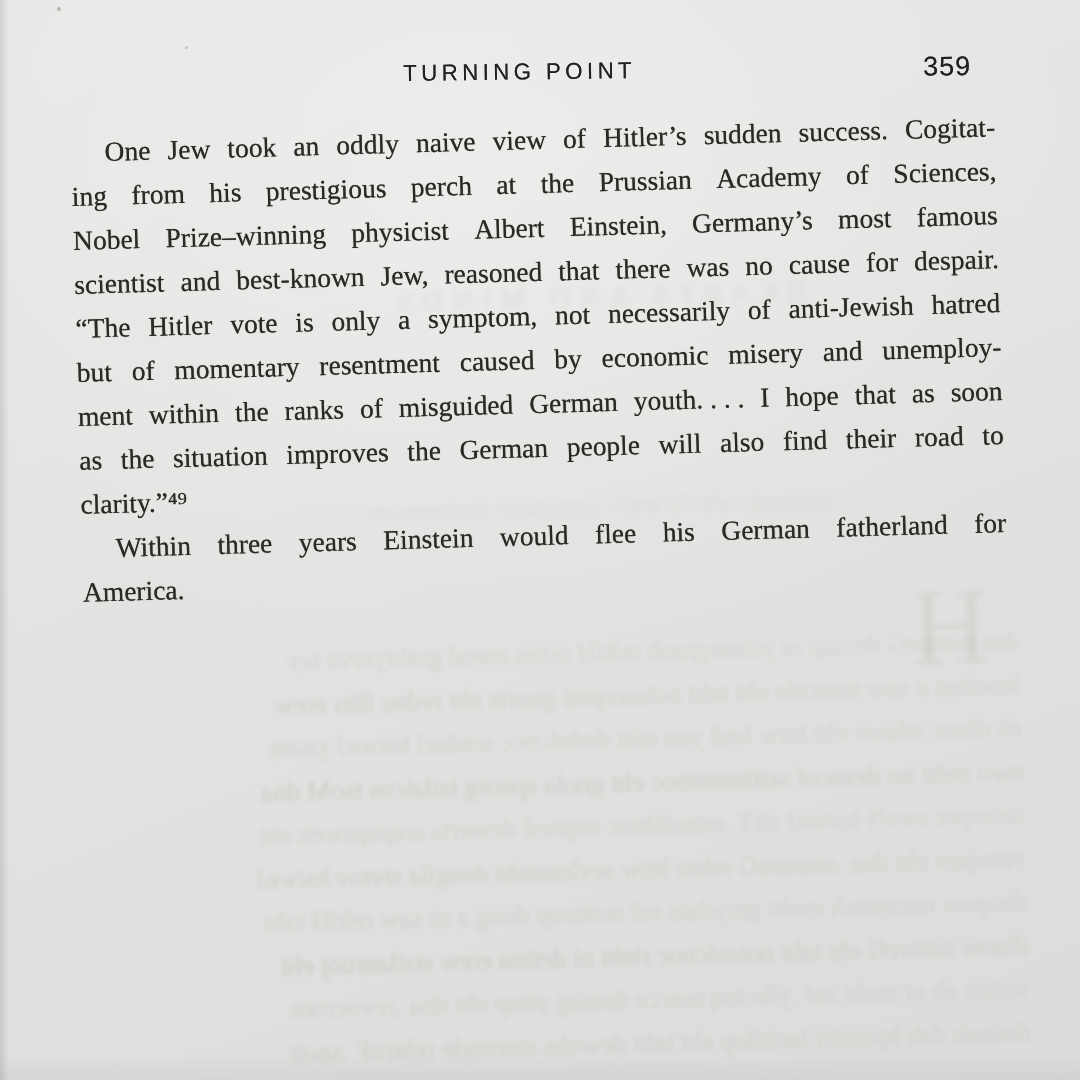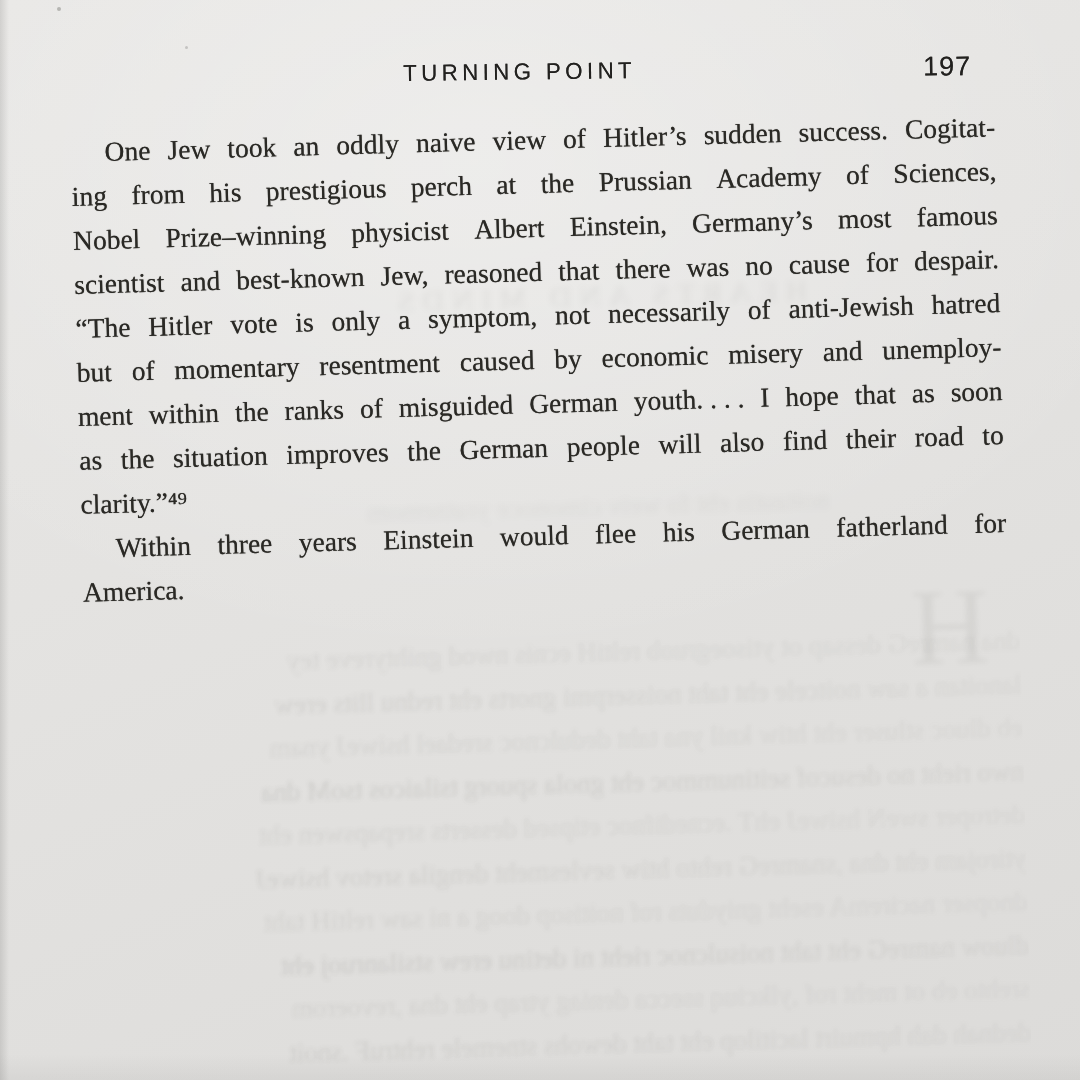--- a/index.html
+++ b/index.html
@@ -109,21 +109,21 @@
       <div class="ghost-line">ytirojam eht dna ,snamreG rehto htiw sevlesmeht dengila sretov hsiweJ</div>
       <div class="ghost-line">dnopser naciremA eseht gniyduts rof noitisop doog a ni saw reltiH taht</div>
       <div class="ghost-line">dluow namreG eht taht noisulcnoc rieht ni detinu erew stsilanruoj eht</div>
       <div class="ghost-line">srehto eb ot meht rof ,ylkciuq ssecca deniag ytrap eht dna ,revoerom</div>
       <div class="ghost-line">dednah dah hpmuirt lacitilop eht taht dewohs stnemele rehtruF .snoit</div>
     </div>
   </div>
 
   <div class="page-header">
     <div class="running-title">TURNING POINT</div>
-    <div class="page-number">197</div>
+    <div class="page-number">359</div>
   </div>
 
   <div class="text-block">
     <div class="jline indent">
         <span>One</span>
         <span>Jew</span>
         <span>took</span>
         <span>an</span>
         <span>oddly</span>
         <span>naive</span>

